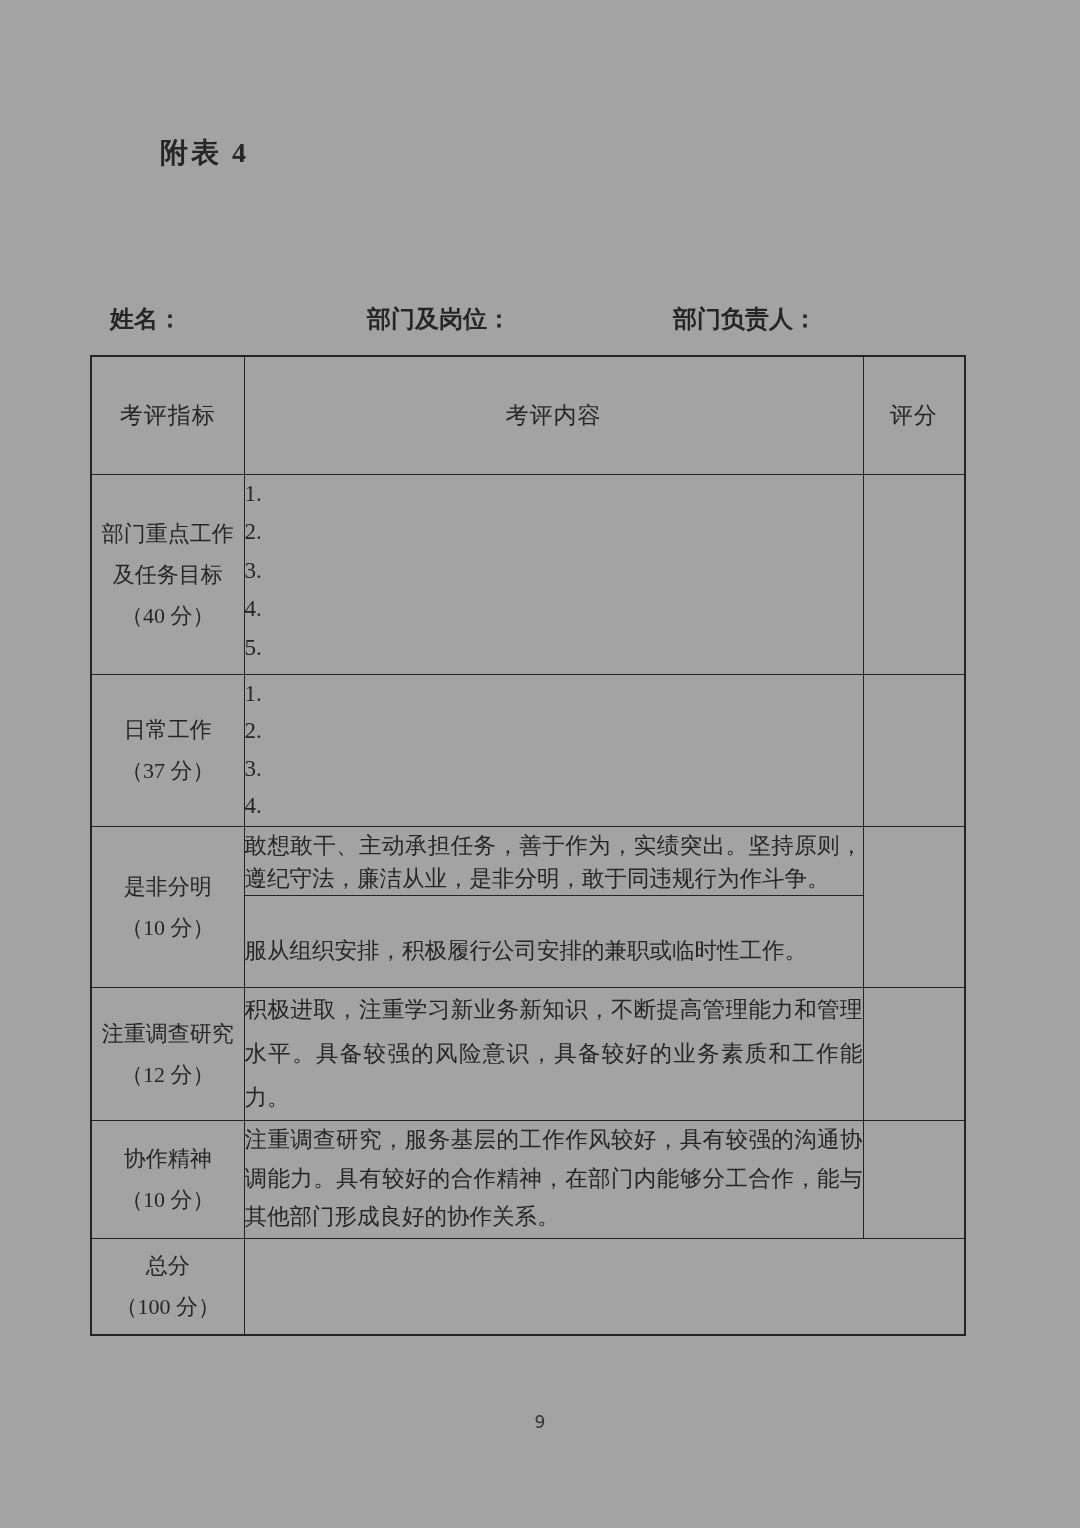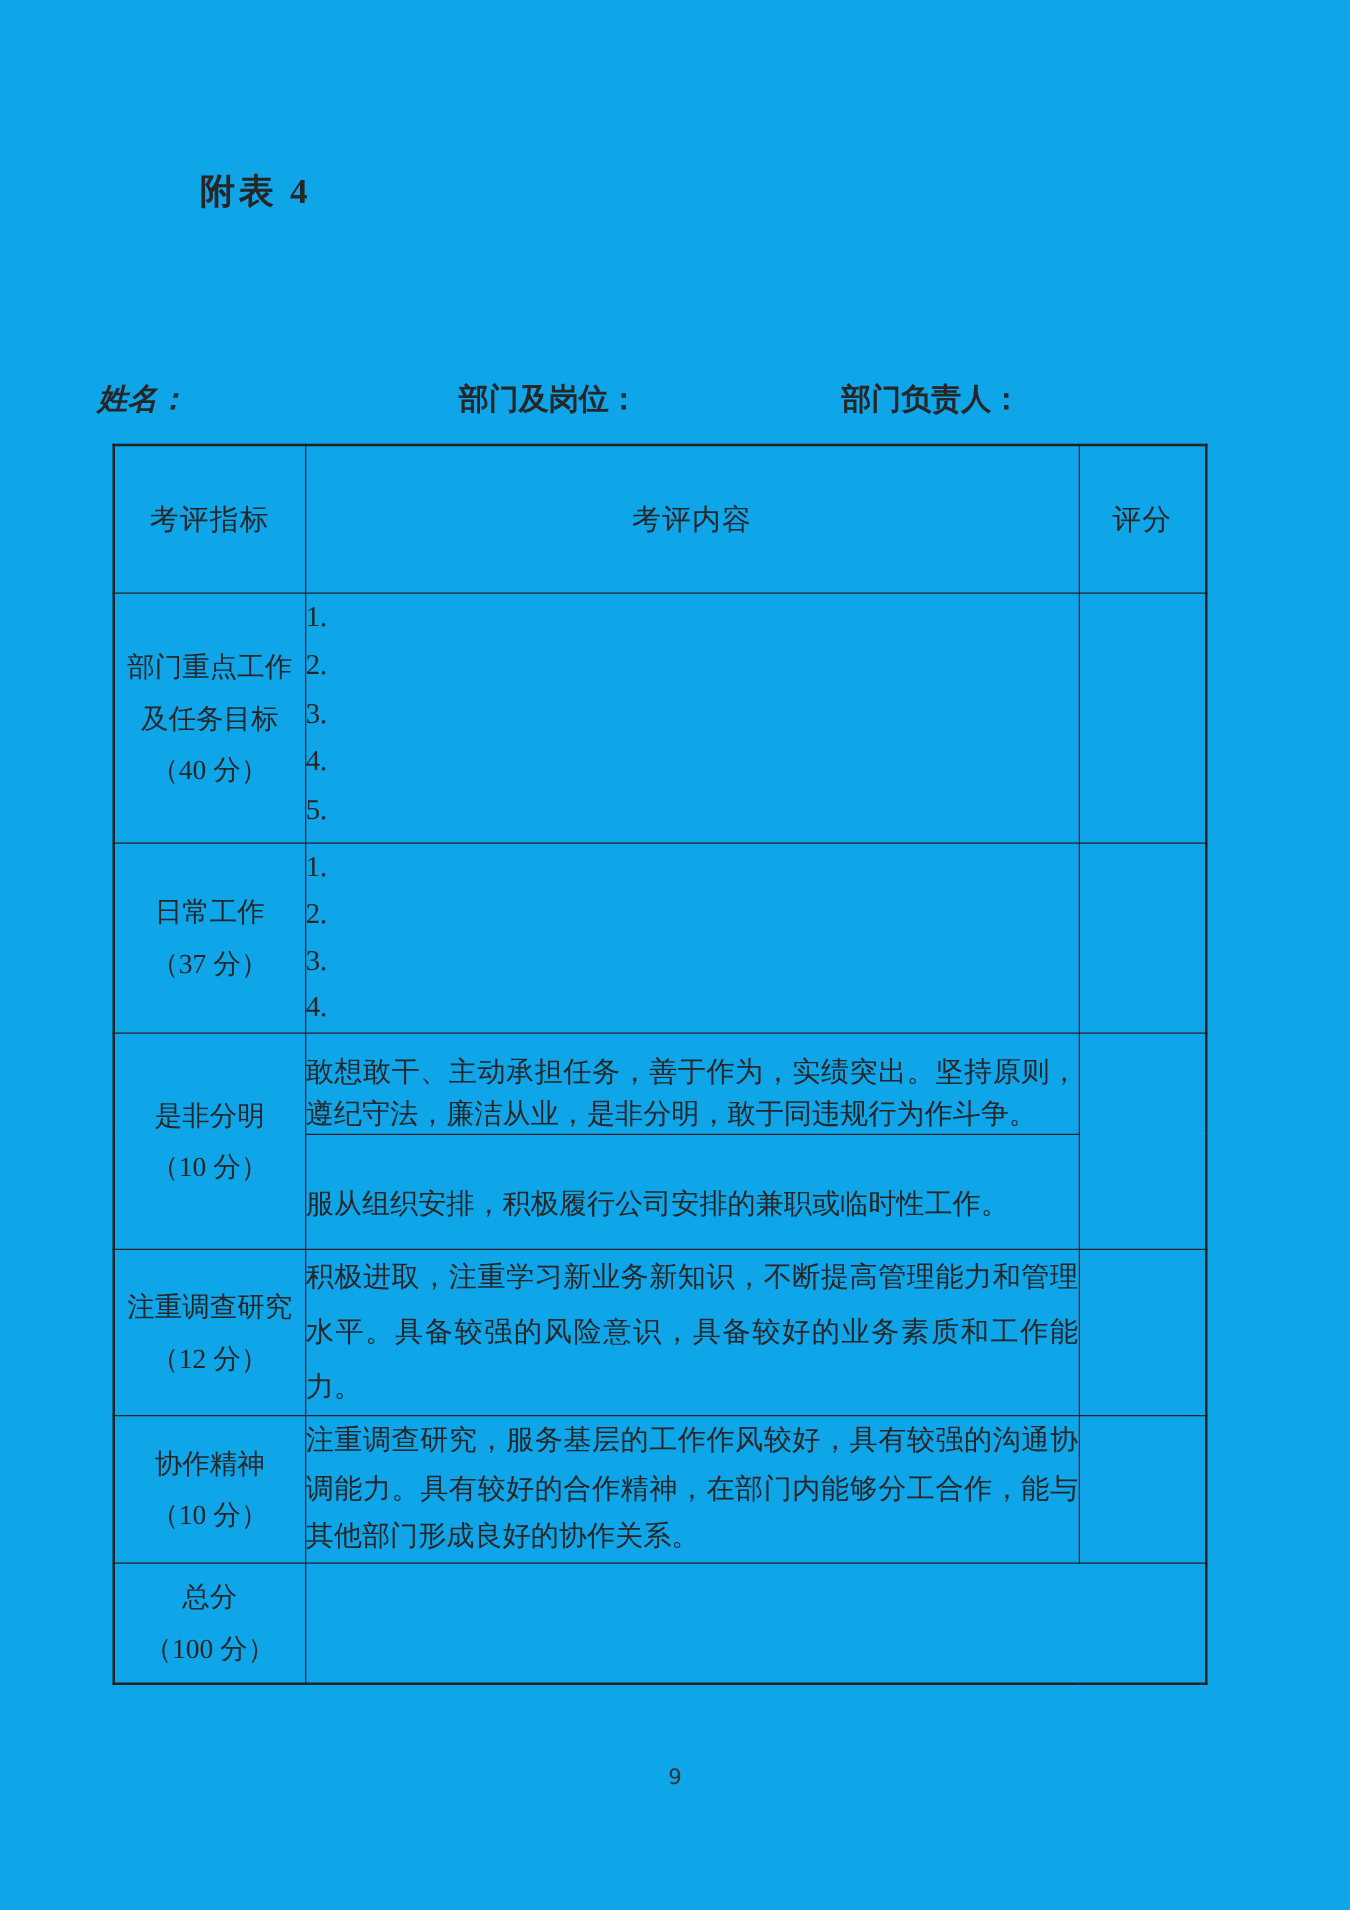--- a/index.html
+++ b/index.html
@@ -1,38 +1,38 @@
 <!DOCTYPE html>
 <html><head>
 <meta charset="utf-8">
 <style>
   html,body { margin:0; padding:0; background:#ffffff; }
   .page {
     position:relative;
     width:1080px; height:1528px;
-    background:#0ea5e9;
+    background:#a3a3a3;
     color:#262626;
     font-family:"Liberation Serif", serif;
     overflow:hidden;
   }
 
   .appendix {
     position:absolute; left:160px; top:134px;
     font-size:28px; font-weight:bold; letter-spacing:3px;
   }
 
   .doc-title {
     position:absolute; left:0; top:210px; width:100%;
     margin:0; text-align:center;
     font-size:34px; font-weight:bold; letter-spacing:2px;
   }
 
   .fields-row { position:absolute; top:303px; left:0; width:100%; height:40px;
     font-size:24px; font-weight:bold; }
-  .f-name { position:absolute; left:78px;font-style:italic; }
+  .f-name { position:absolute; left:110px; }
   .f-dept { position:absolute; left:367px; }
   .f-mgr  { position:absolute; left:673px; }
 
   table.assessment {
     position:absolute; left:90px; top:355px;
     width:874px;
     border-collapse:collapse; table-layout:fixed;
     border:2.5px solid #232323;
   }
   table.assessment th, table.assessment td {
@@ -63,21 +63,21 @@
     font-size:23px; padding:7px 8px 0 13px;
   }
   tr.r1 td.list div { line-height:38.5px; }
   tr.r2 td.list div { line-height:37.5px; }
 
   td.para {
     vertical-align:middle; text-align:justify;
     font-size:22.5px;
     padding:0 10px 0 13px;
   }
-  tr.r3a td.para { line-height:33px; padding-top:14px; }
+  tr.r3a td.para { line-height:33px; padding-top:2px; }
   tr.r3b td.para { line-height:30px; padding-top:19px; }
   tr.r4  td.para { line-height:44px; }
   tr.r5  td.para { line-height:38.5px; }
 
   td.score { vertical-align:middle; text-align:center; font-size:22px; }
   td.total-blank { vertical-align:middle; }
 
   .pageno {
     position:absolute; top:1412px; left:0; width:100%;
     text-align:center;

